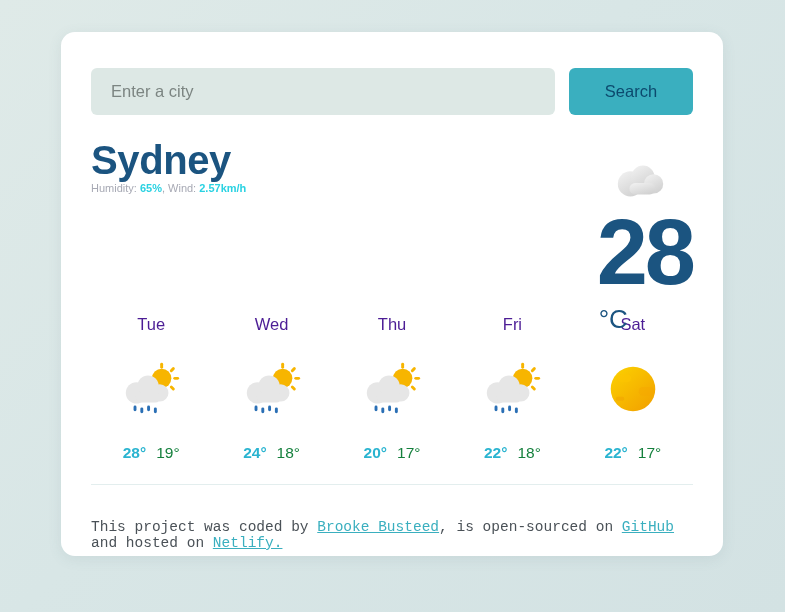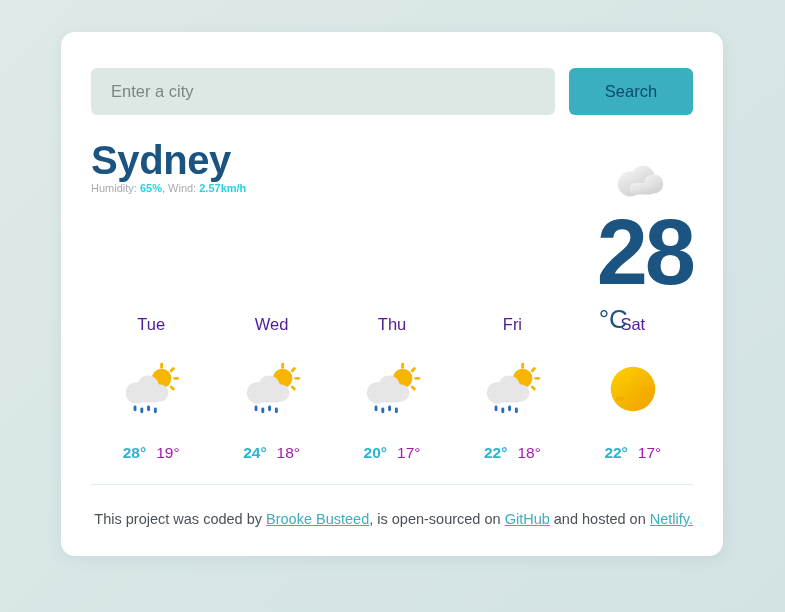--- a/index.html
+++ b/index.html
@@ -132,33 +132,34 @@
     display: flex;
     align-items: center;
     justify-content: center;
   }
   .forecast-icon { width: 62px; height: 62px; }
   .forecast-temps {
     margin-top: 22px;
     font-size: 15.5px;
   }
   .temp-max { color: #2ab4d0; font-weight: bold; }
-  .temp-min { color: #a21caf; margin-left: 10px; }
+  .temp-min { color: #15803d; margin-left: 10px; }
 
   
   .divider {
     margin-top: 22px;
     height: 1px;
     background: #e3eeee;
   }
   .footer {
-    margin-top: 26px;
-    text-align: right;
+    margin-top: 34px;
+    text-align: left;
     font-size: 14.5px;
     color: #4a5157;
+    font-family: Liberation Mono, monospace;
   }
   .footer a {
     color: #3aafbf;
     text-decoration: underline;
   }
 </style>
 </head>
 <body>
 
 <div class="app-card">

